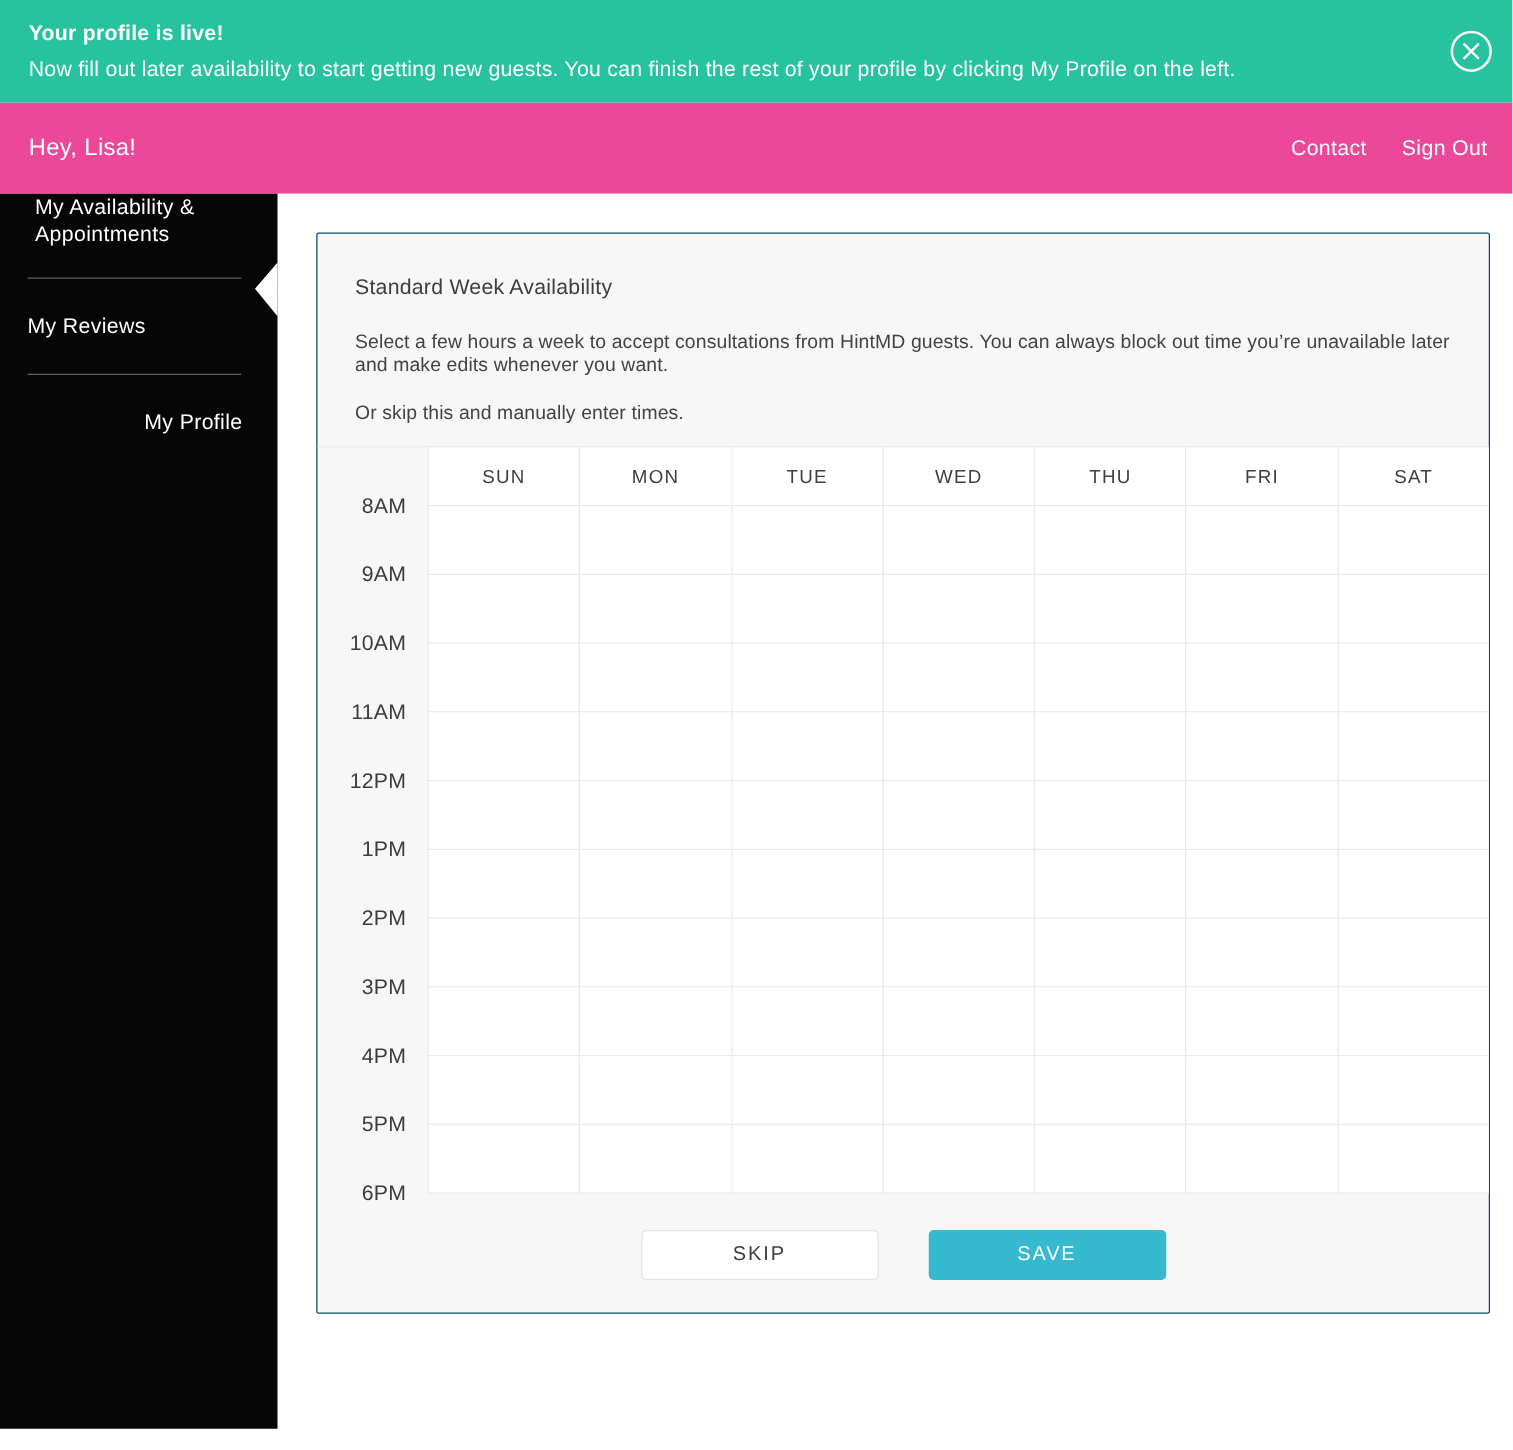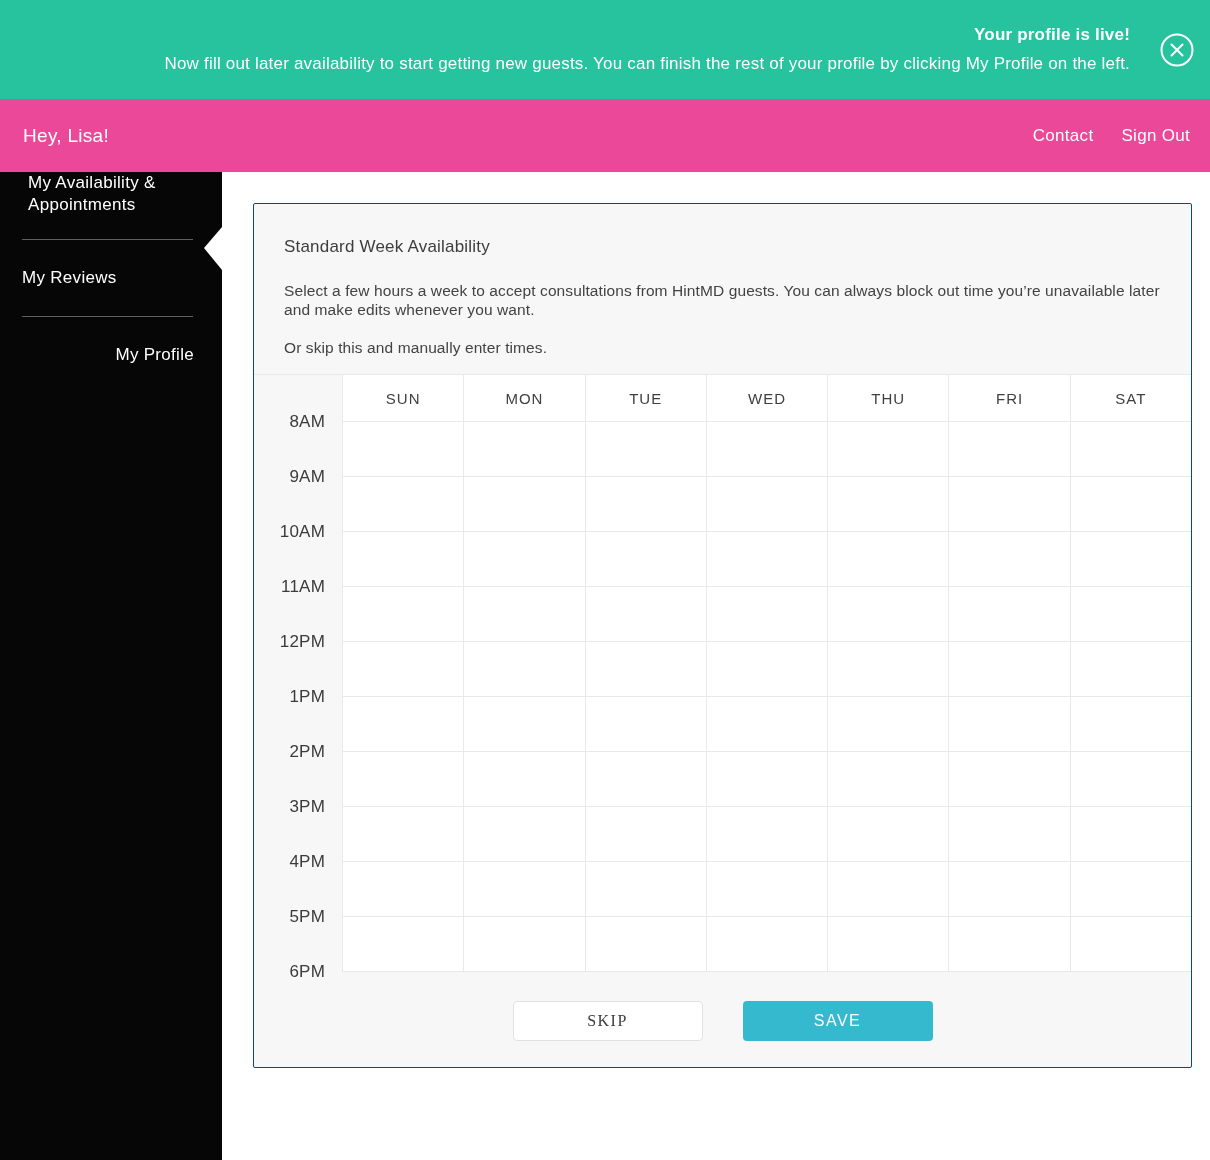--- a/index.html
+++ b/index.html
@@ -6,26 +6,25 @@
   html, body {
     width: 1210px; height: 1160px;
     font-family: "Liberation Sans", sans-serif;
     background: #ffffff;
     overflow: hidden;
   }
 
   
   .banner {
     position: relative;
-    width: 100%; height: 99px;
+    width: 100%; height: 82px;
     background: #27c29e;
     color: #ffffff;
     display: flex; flex-direction: column; justify-content: center;
     padding: 0 80px 0 23px;
-    align-items: flex-end;
   }
   .banner-title { font-size: 17px; font-weight: 600; letter-spacing: .2px; margin-bottom: 9px; }
   .banner-message { font-size: 17px; font-weight: 400; letter-spacing: .2px; }
   .banner-close {
     position: absolute; right: 16px; top: 50%; transform: translateY(-50%);
     width: 34px; height: 34px;
     background: transparent; border: none; cursor: pointer;
     display: flex; align-items: center; justify-content: center;
   }
 
@@ -117,21 +116,21 @@
   .card-footer {
     margin-top: 29px;
     display: flex; justify-content: center; gap: 40px;
   }
   .btn {
     width: 190px; height: 40px;
     display: flex; align-items: center; justify-content: center;
     font-family: inherit; font-size: 16px; letter-spacing: 1.5px;
     border-radius: 4px; cursor: pointer;
   }
-  .btn-skip { background: #ffffff; border: 1px solid #e2e2e2; color: #3d3d3d; font-family: Liberation Serif, serif; }
+  .btn-skip { background: #ffffff; border: 1px solid #e2e2e2; color: #3d3d3d; }
   .btn-save { background: #35b9ce; border: none; color: #ffffff; }
 </style>
 </head>
 <body>
 
 <div class="banner">
   <div class="banner-title">Your profile is live!</div>
   <div class="banner-message">Now fill out later availability to start getting new guests. You can finish the rest of your profile by clicking My Profile on the left.</div>
   <button class="banner-close">
     <svg width="34" height="34" viewBox="0 0 34 34">

